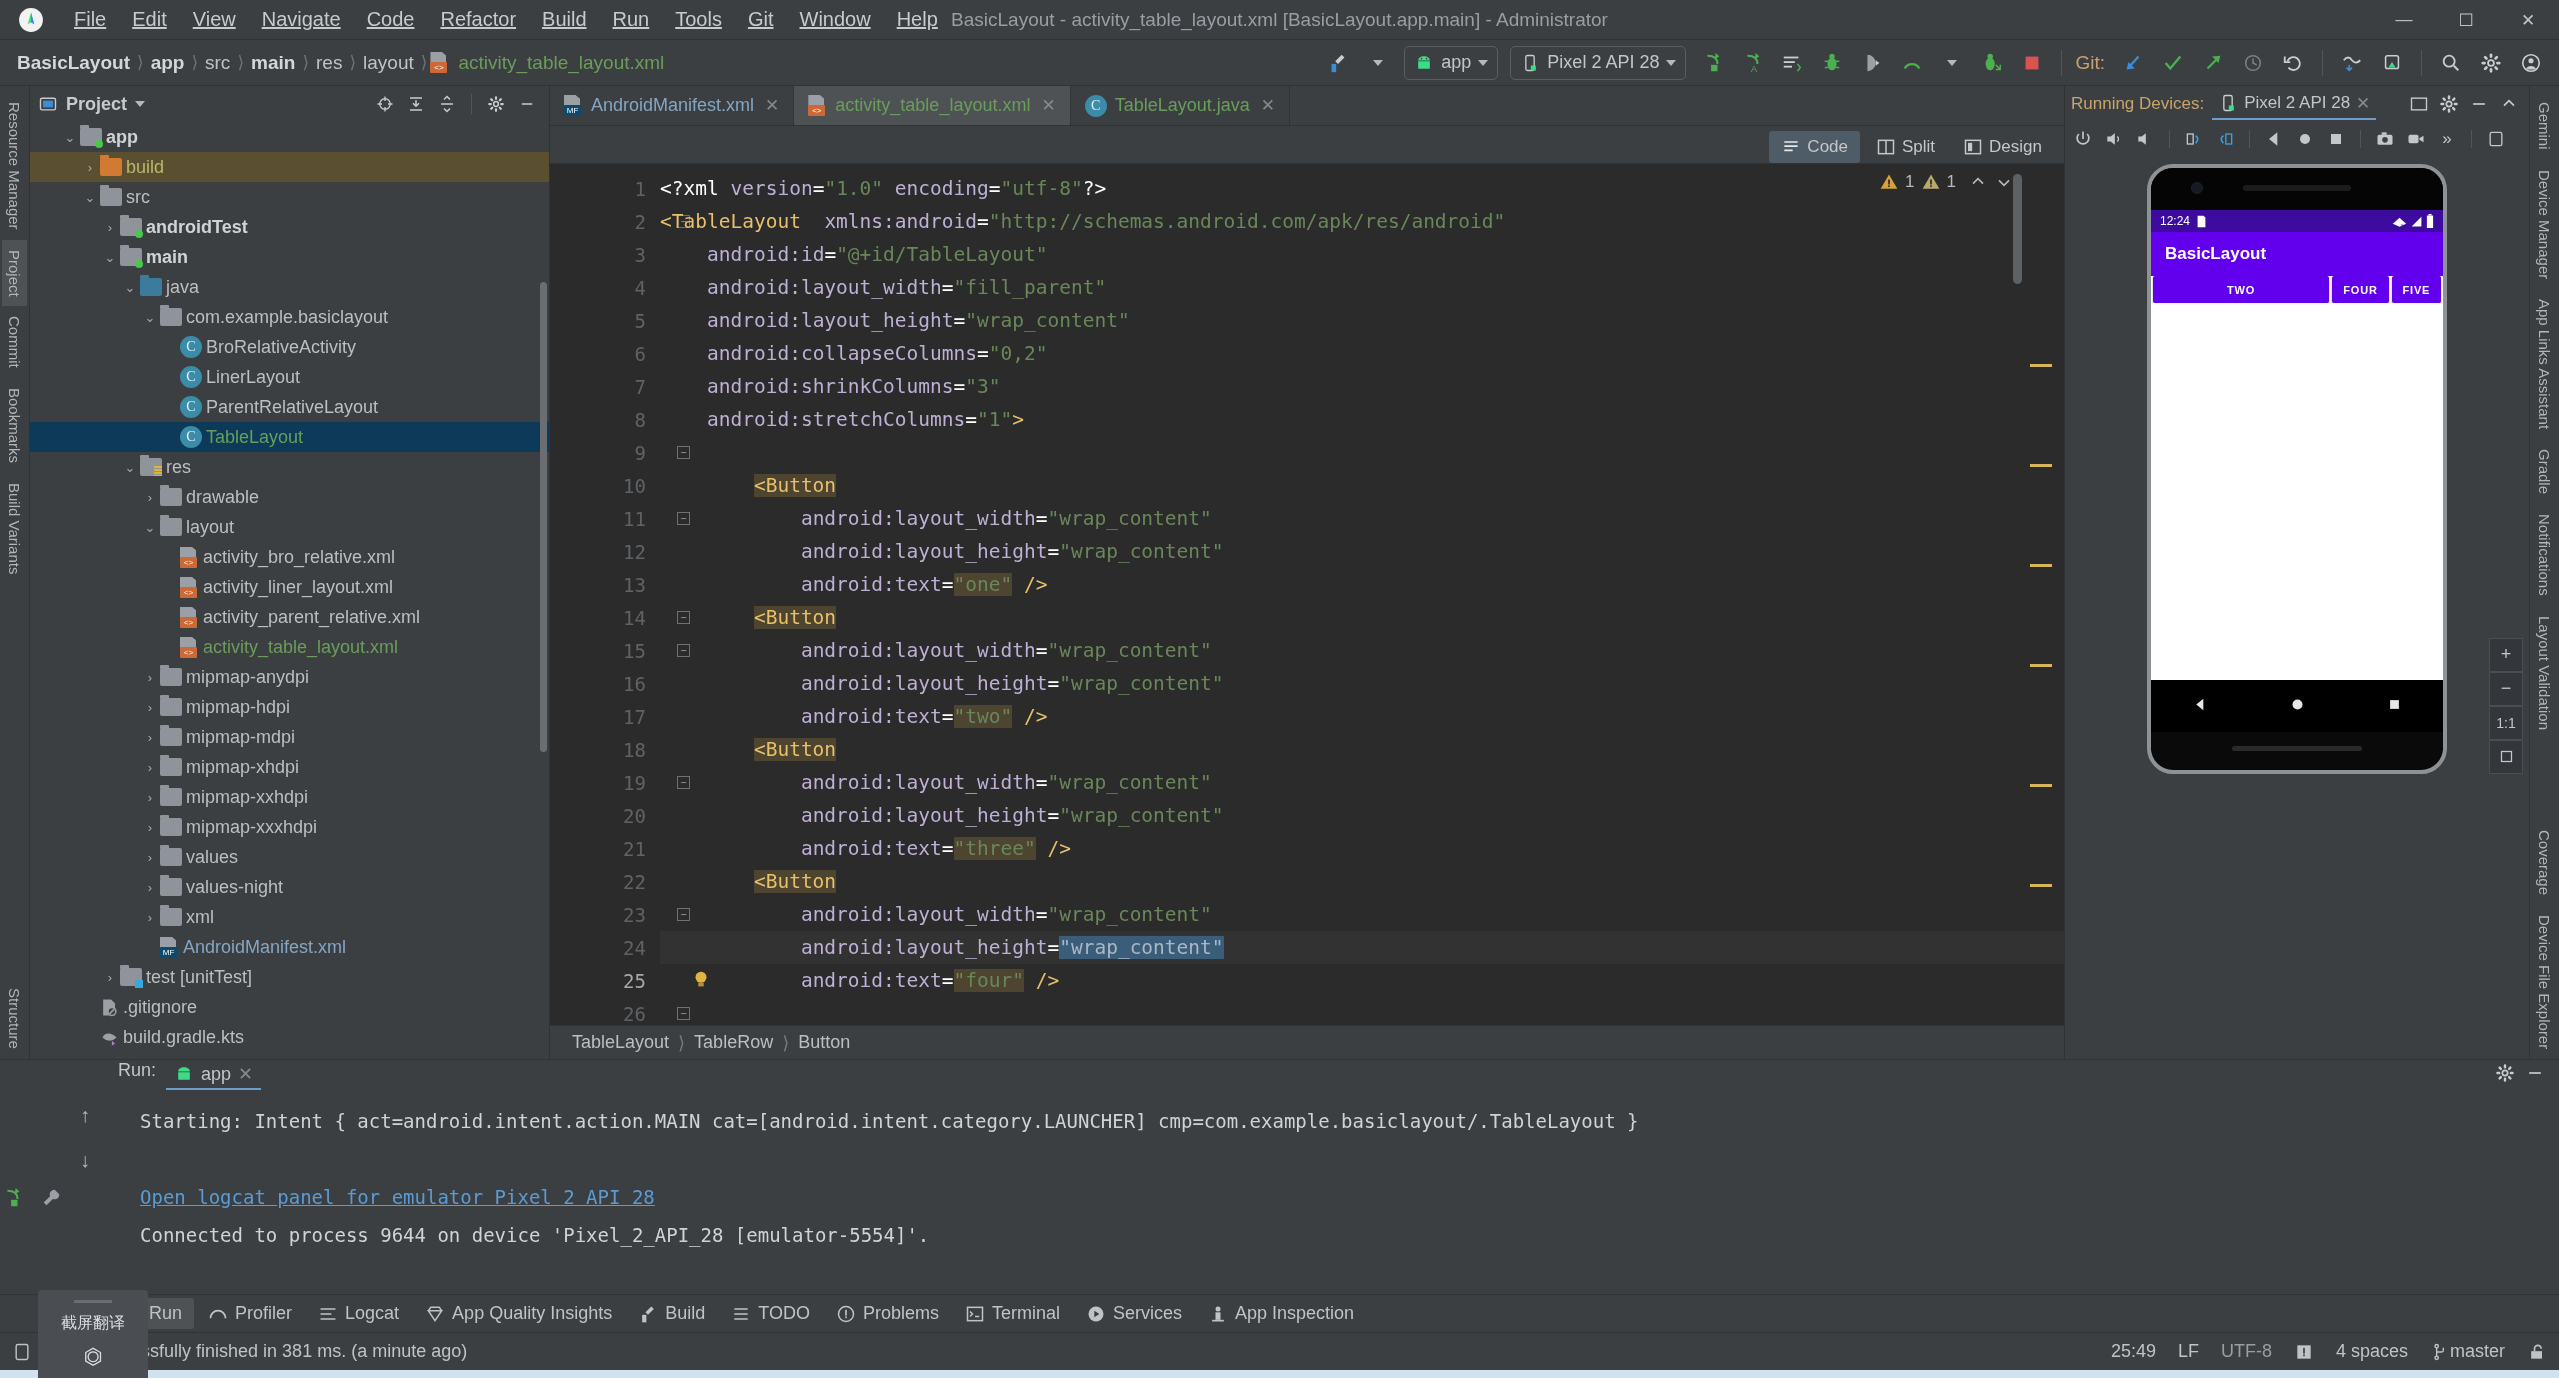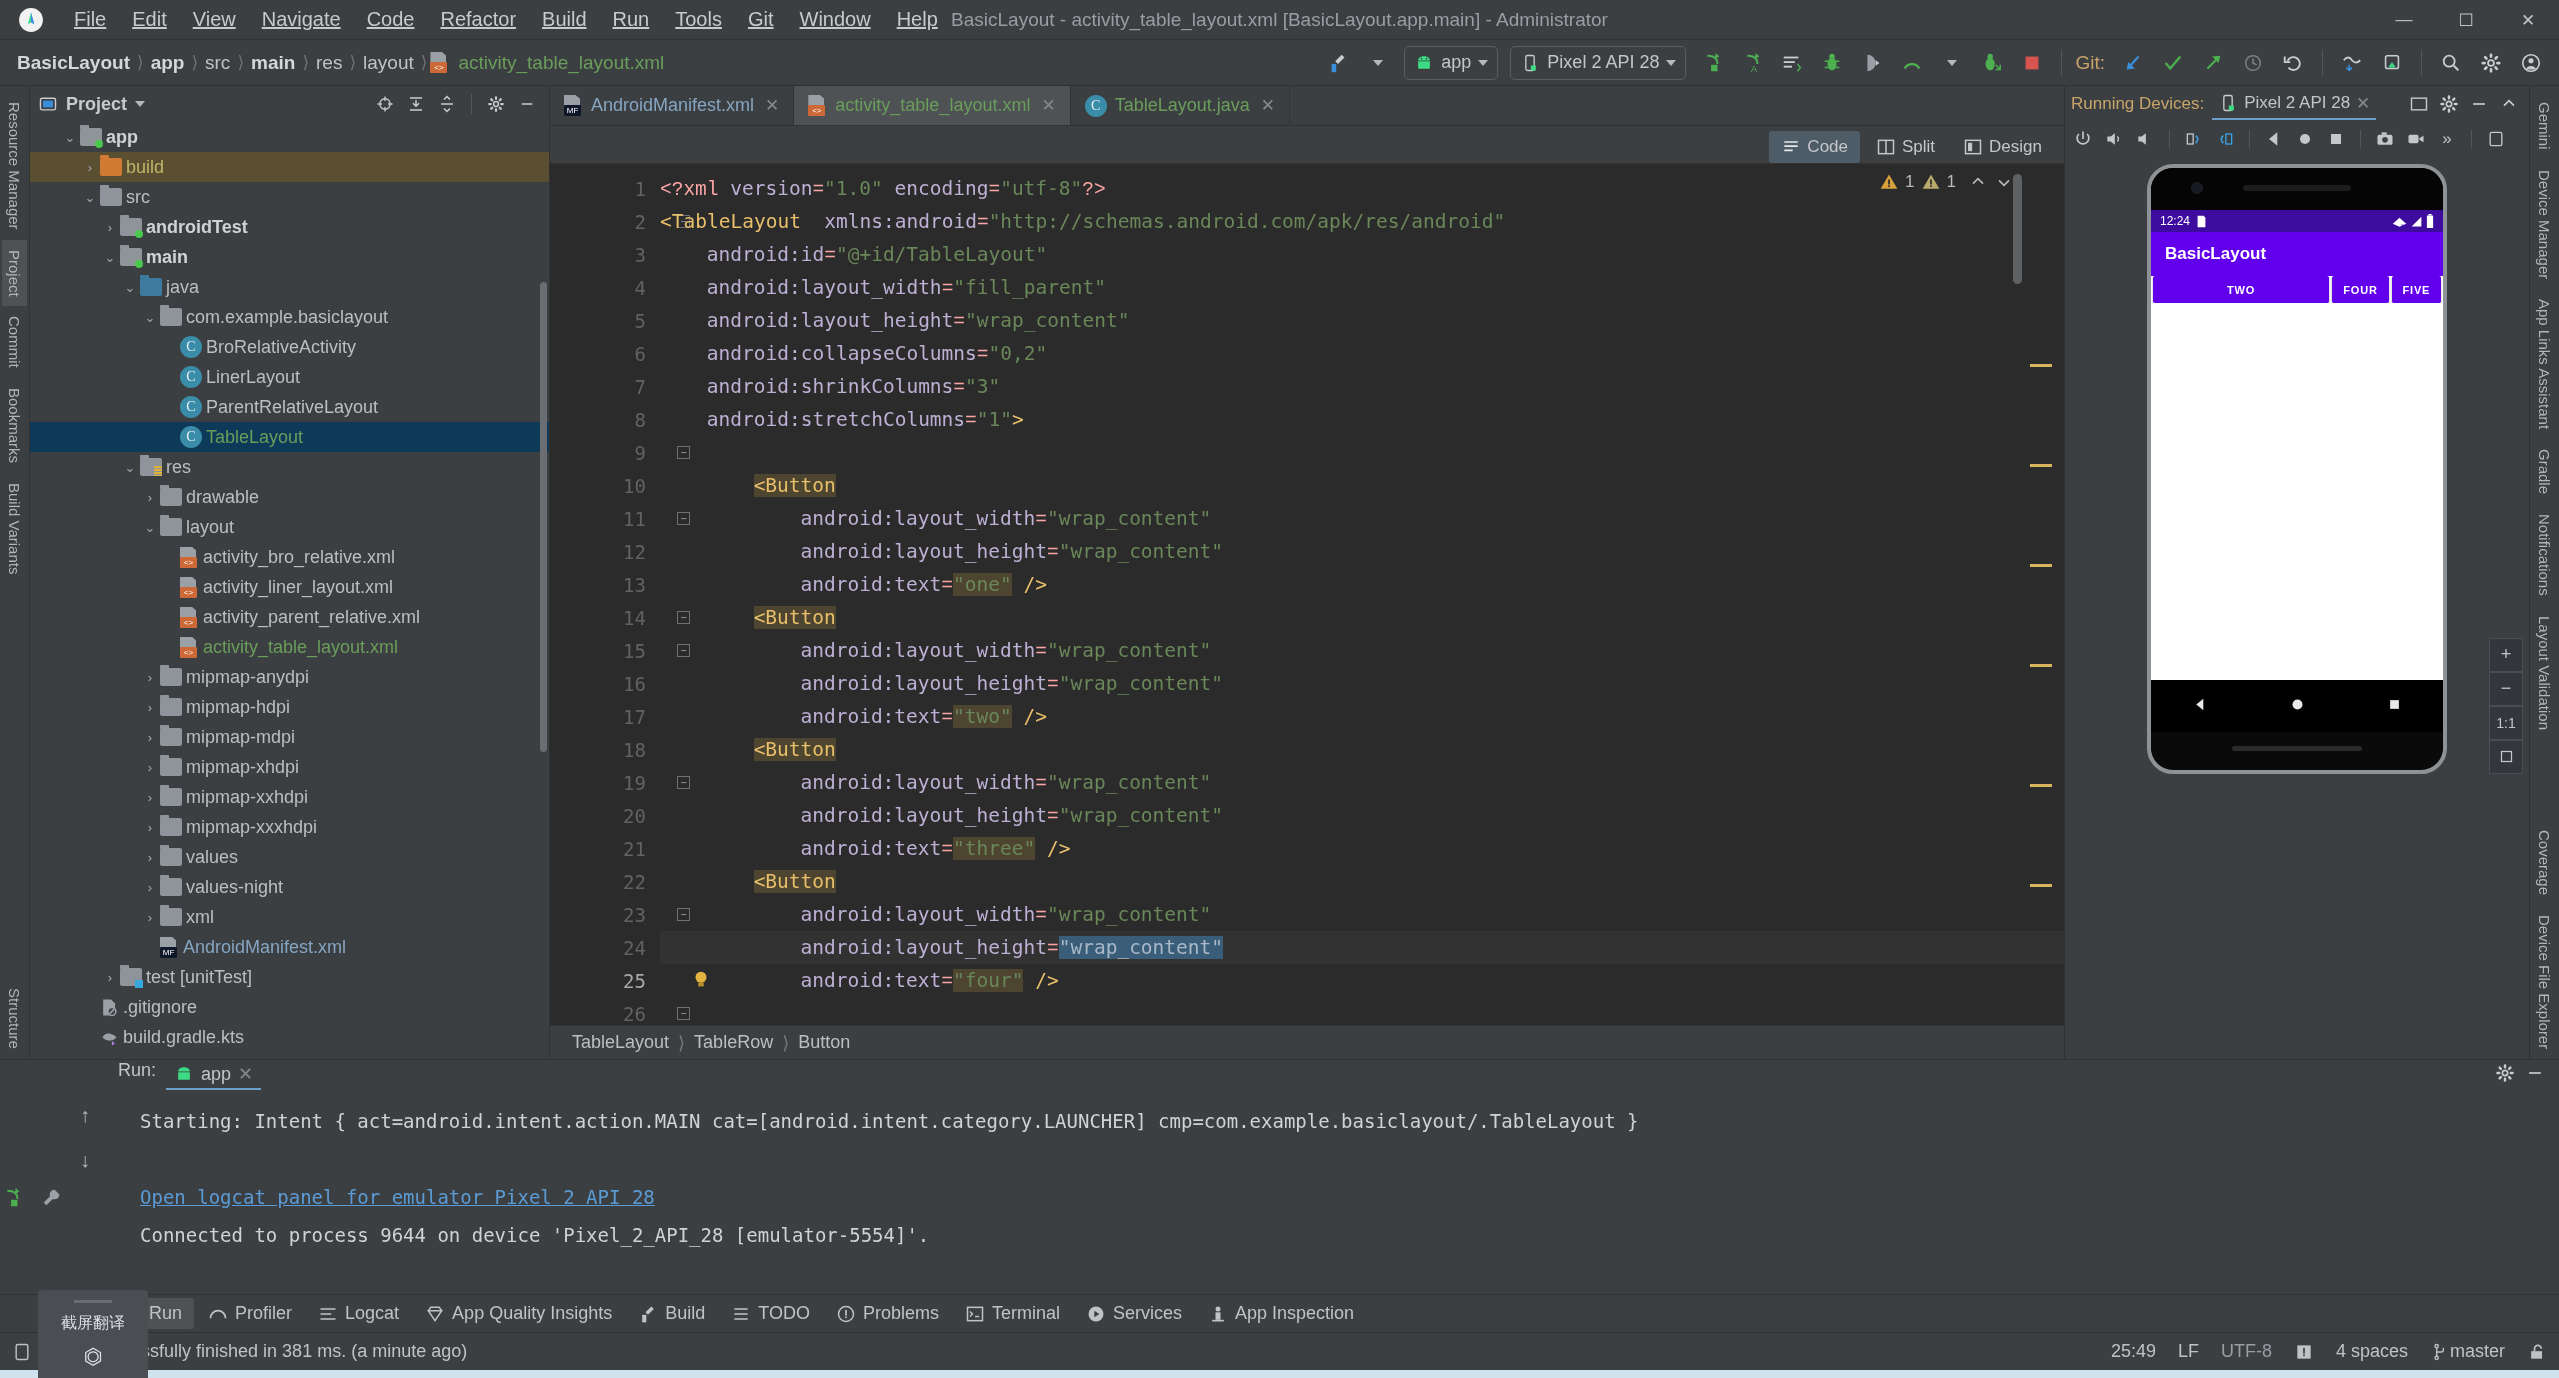--- a/index.html
+++ b/index.html
@@ -99,21 +99,21 @@
   .folder .tab { position:absolute;left:0;top:-3px;width:9px;height:4px;background:#8e9499;border-radius:1px; }
   .folder.orange .f, .folder.orange .tab { background:#d07a33; }
   .folder.blue .f, .folder.blue .tab { background:#3c7a9e; }
   .folder .dot { position:absolute; right:-1px; bottom:-2px; width:8px;height:8px;border-radius:50%;background:#49c94c; }
   .folder .sq { position:absolute; right:-1px; bottom:-2px; width:8px;height:8px;background:#35a8dd; }
   .folder .lines { position:absolute; right:0px; bottom:0px; width:8px;height:10px;background:repeating-linear-gradient(#e0b23a 0 2px,#8e9499 2px 3px); }
   .cico { width:22px;height:22px;border-radius:50%;background:#3a8ca8;color:#e8f3f7;font-size:14px;display:flex;align-items:center;justify-content:center;flex:none;font-family:"Liberation Serif",serif;}
   .fico { width:19px;height:21px;position:relative;flex:none; }
   .fico .pg { position:absolute;left:0;top:0;width:16px;height:14px;background:#9aa0a6;clip-path:polygon(0 0,72% 0,100% 26%,100% 100%,0 100%); }
   .fico .tg { position:absolute;left:0;bottom:0;width:17px;height:11px;background:#cc6937;border-radius:1px;font-size:8px;color:#fff;text-align:center;line-height:11px;font-family:"Liberation Sans",sans-serif;}
-  .fico.mf .tg { background:#0f172a; }
+  .fico.mf .tg { background:#0c4a6e; }
   .gico { width:19px;height:21px;flex:none; }
   .tree-scroll { position:absolute; right:2px; top:160px; width:7px; height:470px; background:#6a6e72; border-radius:4px; }
 
   
   .editor { flex:1; display:flex; flex-direction:column; min-width:0; background:#2b2b2b; }
   .tabstrip { height:40px; background:#3c3f41; display:flex; align-items:stretch; flex:none; border-bottom:1px solid #323232; position:relative; }
   .etab { display:flex; align-items:center; gap:8px; padding:0 14px; font-size:18px; color:#b7b9bd; border-right:1px solid #333; }
   .etab.active { background:#4e5254; }
   .etab .lbl.g { color:#6a9d5b; }
   .etab .lbl.b { color:#85a5c2; }
@@ -123,21 +123,21 @@
 
   .modebar { height:38px; background:#3c3f41; display:flex; align-items:center; justify-content:flex-end; flex:none; padding-right:10px; gap:4px; border-bottom:1px solid #323232;}
 
   .codewrap { flex:1; display:flex; min-height:0; position:relative; background:#2b2b2b; overflow:hidden; }
   .gutter { width:110px; flex:none; background:#2b2b2b; padding-top:8px; position:relative;}
   .gline { height:33px; display:flex; align-items:center; justify-content:flex-end; padding-right:14px; font-size:19px; color:#606366; font-family:"DejaVu Sans Mono",monospace; }
   .gline.cur { color:#a4a8ab; }
   .codearea { flex:1; padding-top:8px; overflow:hidden; position:relative; }
   .cline { height:33px; font-family:"DejaVu Sans Mono", monospace; font-size:19.5px; white-space:pre; color:#a9b7c6; line-height:33px; }
   .cline.cur { background:#323232; }
-  .tk-tag{color:#e8bf6a;} .tk-attr{color:#bdb0d4;} .tk-str{color:#6a8759;} .tk-pun{color:#fca5a5;font-family:Liberation Mono, monospace;}
+  .tk-tag{color:#e8bf6a;} .tk-attr{color:#bdb0d4;} .tk-str{color:#6a8759;} .tk-pun{color:#ffffff;}
   .tk-ns{color:#bdb0d4;} .tk-sel{background:#3a5e7a;color:#a9b7c6;} .tk-hl{background:#4e4530;}
   .edscroll { position:absolute; right:42px; top:10px; width:9px; height:110px; background:#5d6164; border-radius:5px;}
   .markers { position:absolute; right:4px; top:0; bottom:0; width:34px; }
   .mk { position:absolute; right:8px; width:22px; height:3px; background:#d6b55c; }
   .warnbox { position:absolute; right:50px; top:8px; display:flex; align-items:center; gap:6px; font-size:17px; color:#b7b9bd;}
 
   .breadbar { height:34px; background:#3c3f41; display:flex; align-items:center; padding-left:22px; font-size:18px; color:#bcbec2; flex:none; border-top:1px solid #323232;}
   .breadbar .s { color:#757a7f; margin:0 9px; }
 
   

